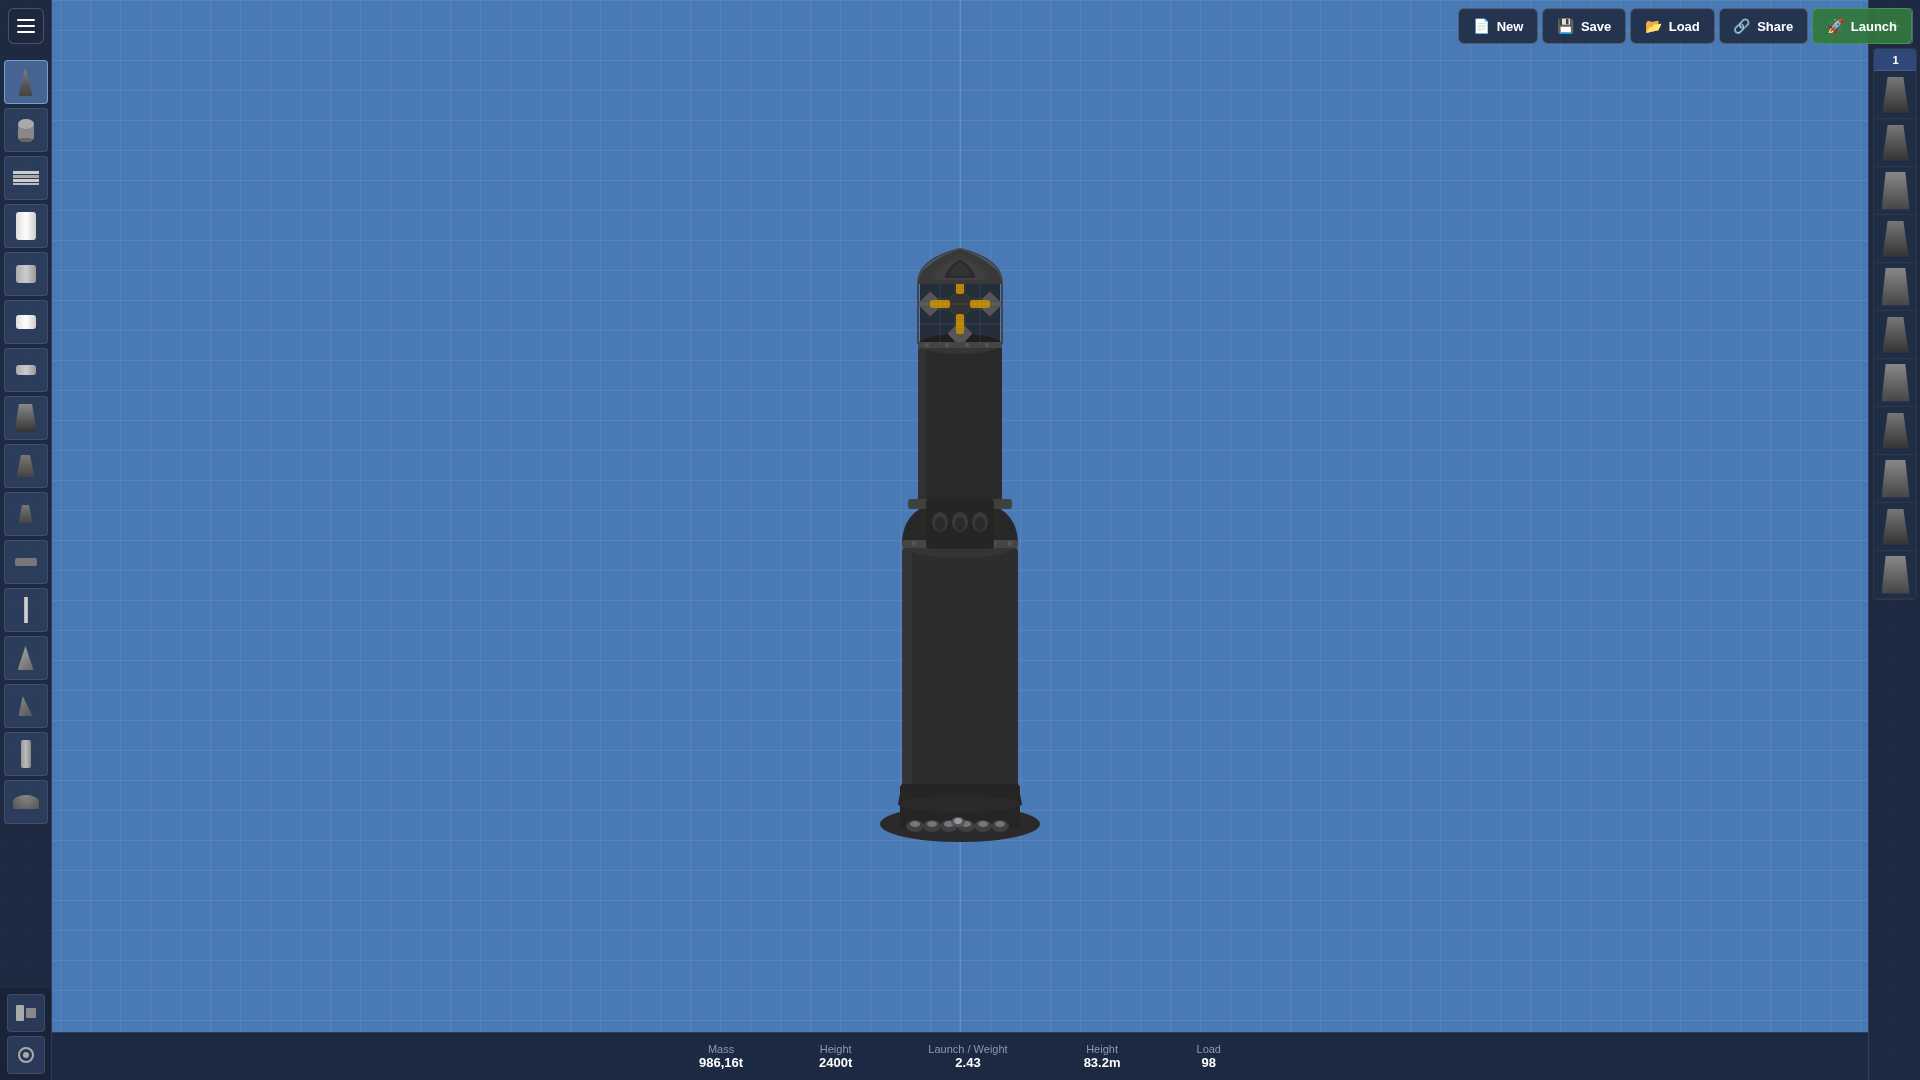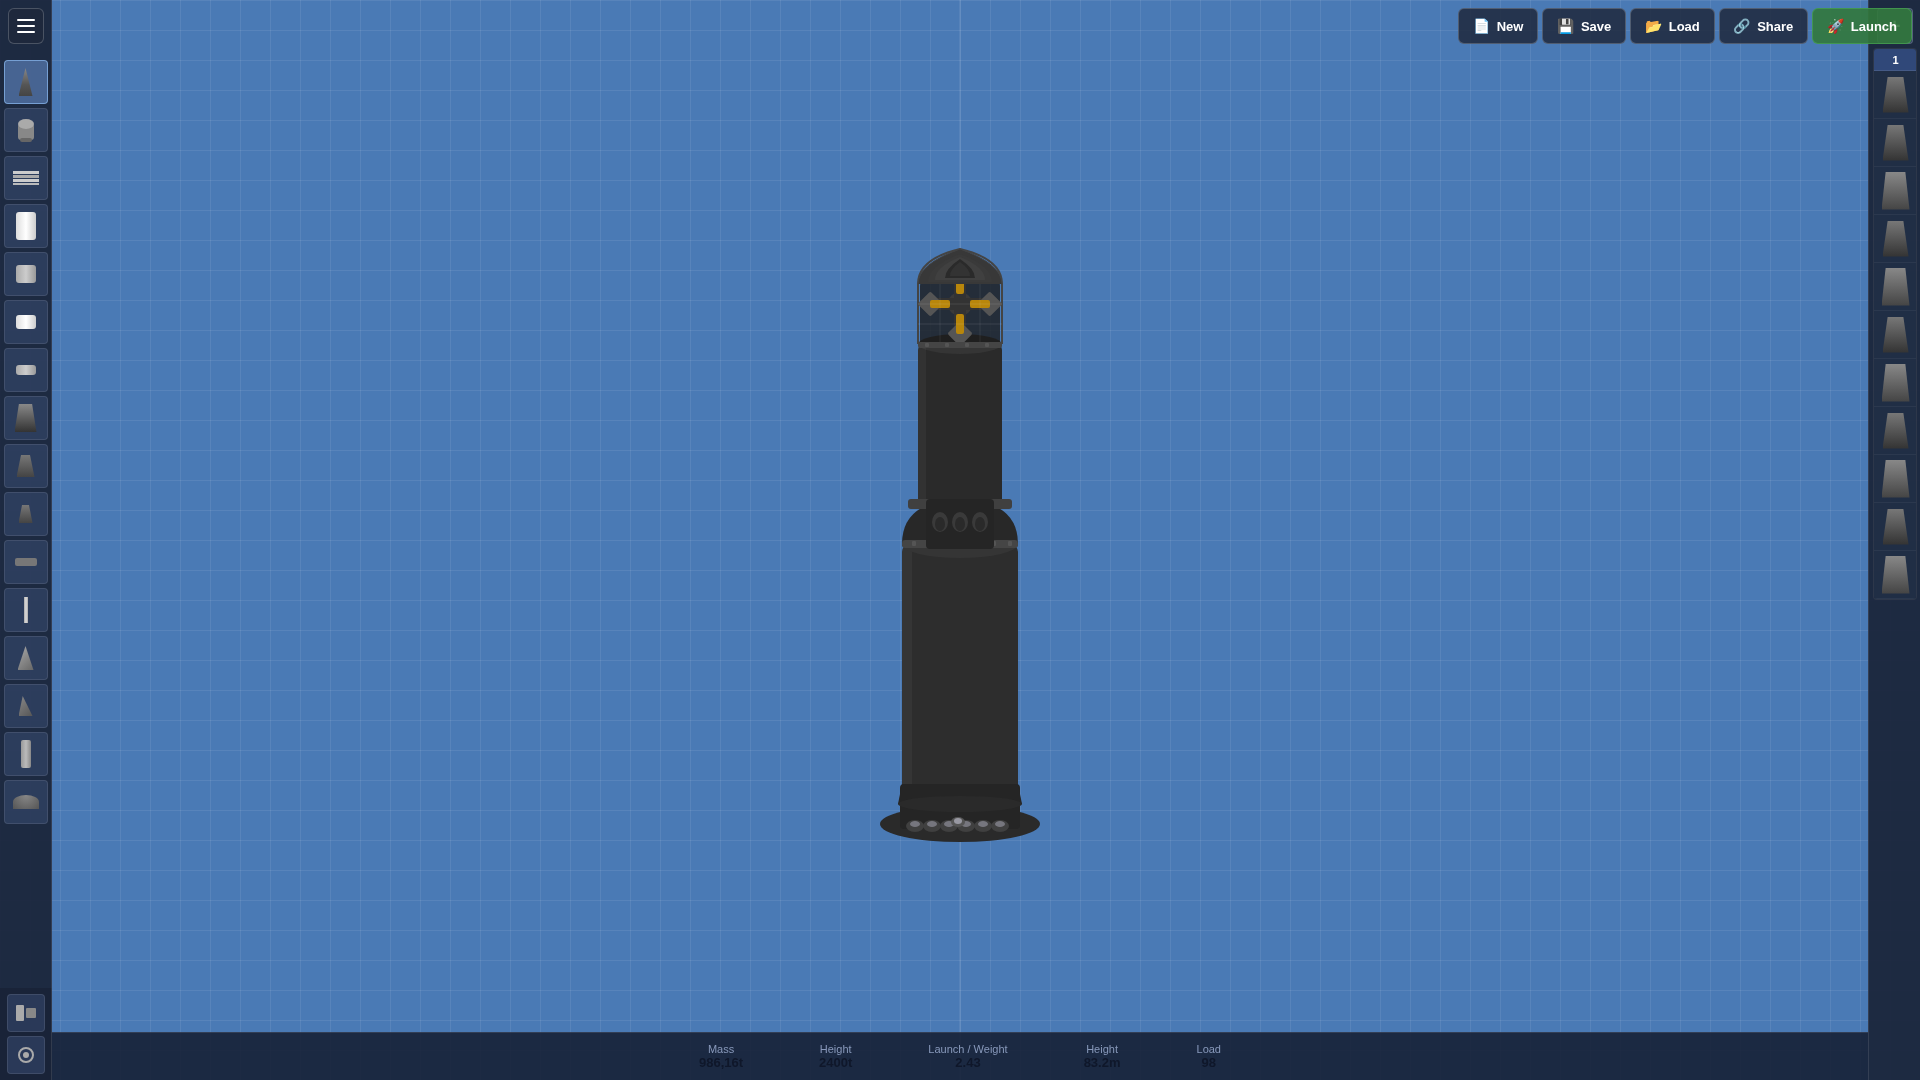--- a/index.html
+++ b/index.html
@@ -281,21 +281,21 @@
       flex-direction: column;
       align-items: center;
     }
 
     .stat-label {
       color: #8899bb;
       font-size: 11px;
     }
 
     .stat-value {
-      color: #0f172a;
+      color: #ffffff;
       font-size: 13px;
       font-weight: bold;
     }
 
     
     #rocket-container {
       position: absolute;
       left: 52px;
       right: 52px;
       top: 52px;

